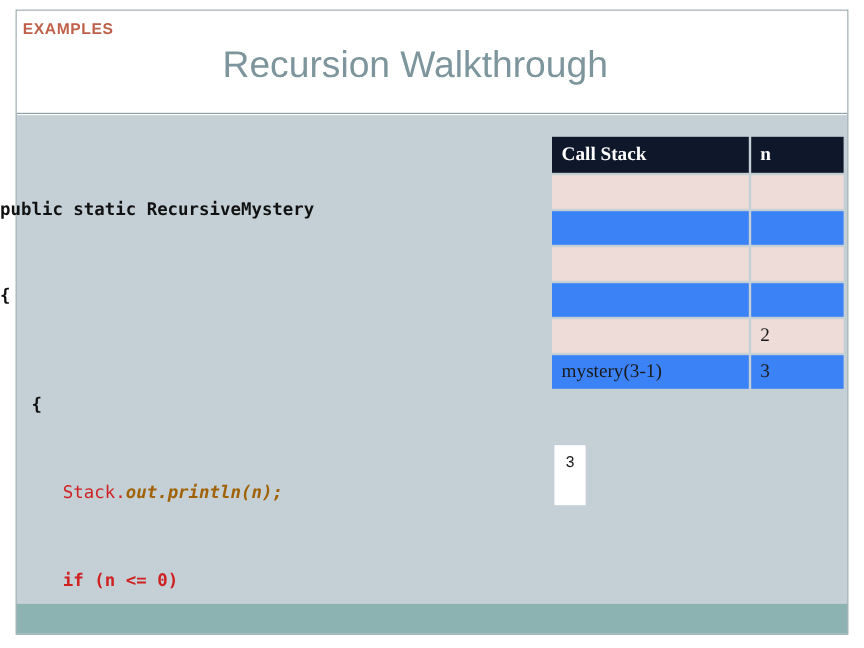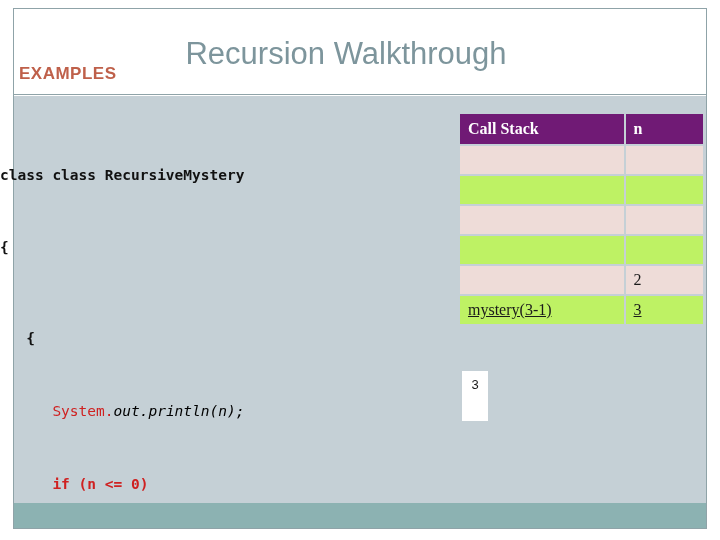--- a/index.html
+++ b/index.html
@@ -38,26 +38,25 @@
     background: #ffffff;
     border-bottom: 1px solid #8fa3a8;
     box-sizing: border-box;
   }
 
   #eyebrow {
     position: absolute;
     left: 19px;
     top: 16px;
     font-family: "Liberation Sans", sans-serif;
-    font-size: 17px;
+    font-size: 13px;
     font-weight: bold;
     letter-spacing: 0.5px;
     color: #bf604a;
     white-space: nowrap;
-    margin-top: 48px;
   }
 
   #slide-title {
     position: absolute;
     left: 0px;
     top: 36px;
     width: 692px;
     text-align: center;
     font-family: Liberation Sans, sans-serif;
     font-size: 31px;
@@ -95,53 +94,53 @@
     font-family: "DejaVu Sans Mono", "Liberation Mono", monospace;
     font-size: 14.5px;
     line-height: 18.2px;
     color: #1a1a1a;
     white-space: pre;
     letter-spacing: 0px;
   }
   #code-block .ln { display: block; height: 18.2px; }
   .k-black { color: #111111; font-weight: bold; }
   .k-red { color: #cf2121; font-weight: normal; }
-  .k-red-bi { color: #000000; font-weight: normal; font-style: italic; }
+  .k-red-bi { color: #a16207; font-weight: bold; font-style: italic; }
   .k-red-b { color: #cf2121; font-weight: bold; }
 
   
   #call-stack-table {
     position: absolute;
     left: 458px;
     top: 112px;
     width: 247px;
     border-collapse: separate;
     border-spacing: 2px;
     font-family: "Liberation Serif", serif;
   }
   #call-stack-table th {
-    background: #701a75;
+    background: #0f172a;
     color: #ffffff;
     font-size: 16px;
     font-weight: bold;
     text-align: left;
     padding: 4px 8px;
     height: 22px;
     font-family: "Liberation Serif", serif;
   }
   #call-stack-table td {
     font-size: 16px;
     color: #1a1a1a;
     text-align: left;
     padding: 2px 8px;
     height: 24px;
     font-family: "Liberation Serif", serif;
   }
   #call-stack-table tr.band-a td { background: #eedcd8; }
-  #call-stack-table tr.band-b td { background: #bef264; text-decoration: underline; }
+  #call-stack-table tr.band-b td { background: #3b82f6; }
   #call-stack-table .col-stack { width: 160px; }
   #call-stack-table .col-n { width: 70px; }
 
   
   #value-box {
     position: absolute;
     left: 462px;
     top: 371px;
     width: 26px;
     height: 50px;
@@ -164,28 +163,28 @@
   <div id="header-band"></div>
 
   <div id="eyebrow">EXAMPLES</div>
 
   <div id="slide-title">Recursion Walkthrough</div>
 
   <div id="body-area"></div>
 
   <div id="code-block">
 
-    <span class="ln"><span class="k-black">class class RecursiveMystery</span></span>
+    <span class="ln"><span class="k-black">public static RecursiveMystery</span></span>
 
     <span class="ln"><span class="k-black">{</span></span>
 
 
     <span class="ln">   <span class="k-black">{</span></span>
 
-    <span class="ln">      <span class="k-red">System.</span><span class="k-red-bi">out.println(n);</span></span>
+    <span class="ln">      <span class="k-red">Stack.</span><span class="k-red-bi">out.println(n);</span></span>
 
     <span class="ln">      <span class="k-red-b">if (n &lt;= 0)</span></span>
 
     
 
     
 
     
 
     

